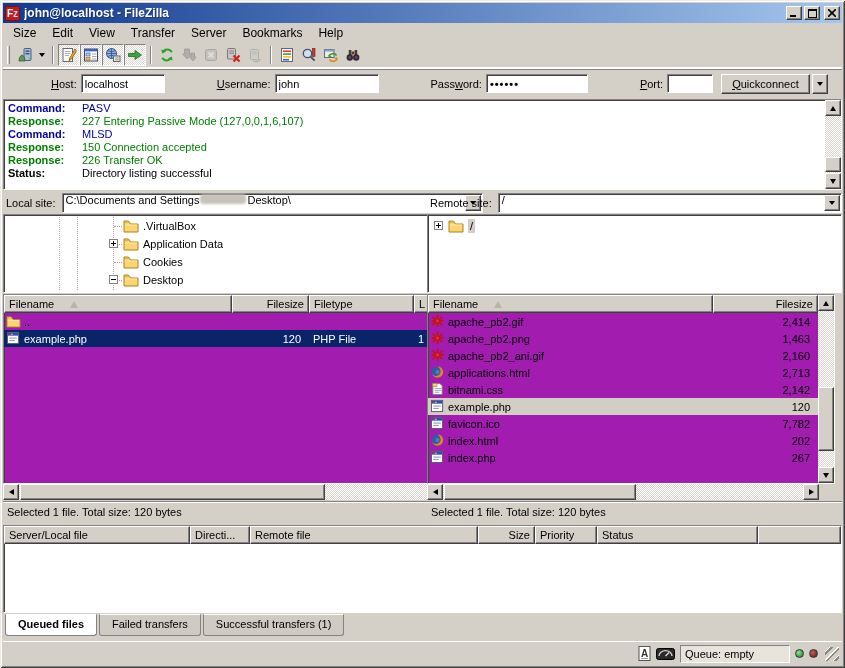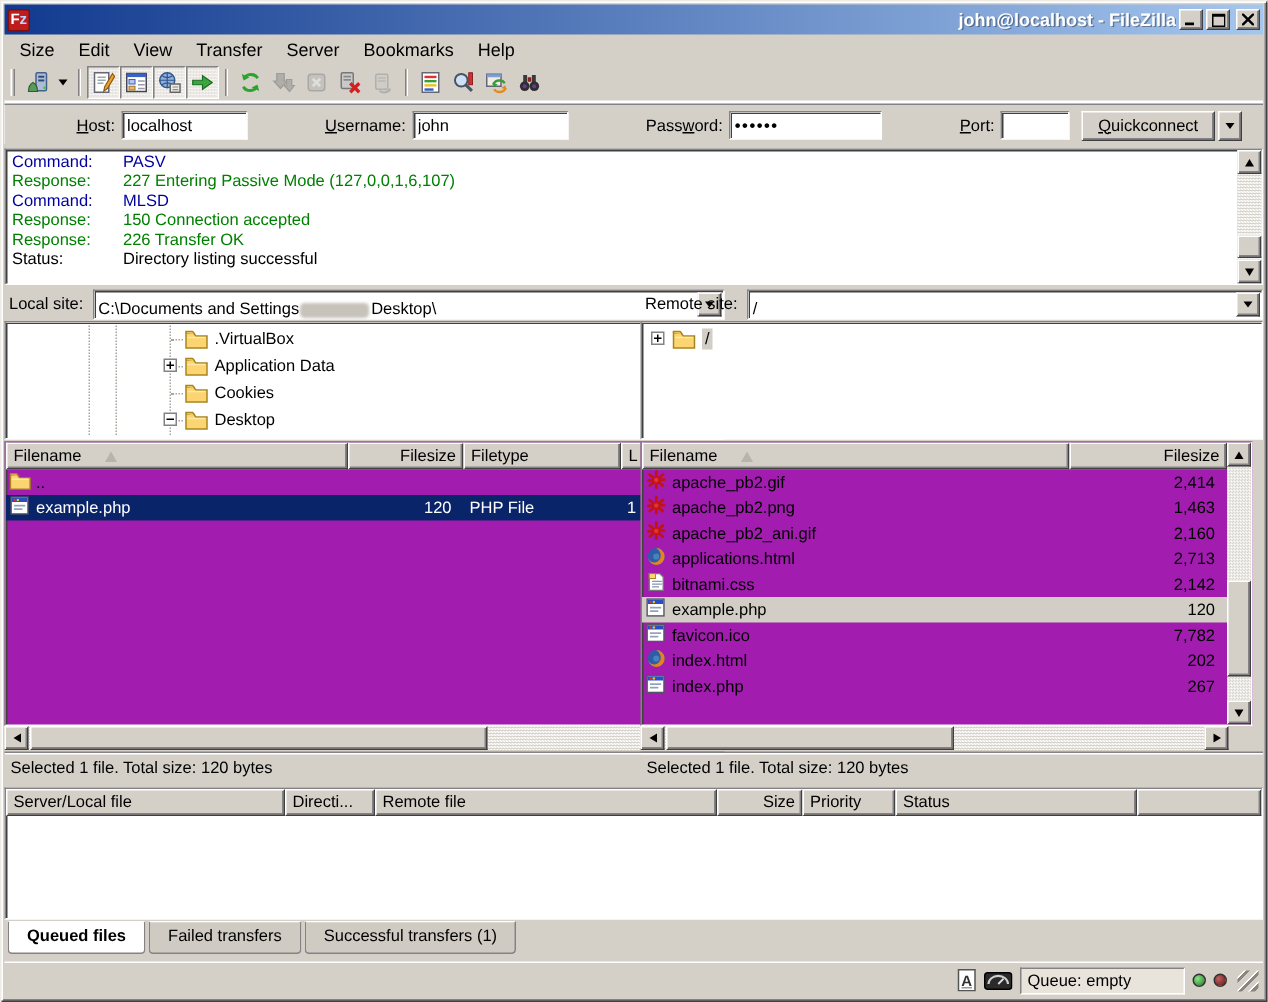--- a/index.html
+++ b/index.html
@@ -11,21 +11,21 @@
     font-size:11px; color:#000;
   }
   
   .titlebar{ position:absolute; left:3px; top:3px; right:3px; height:20px;
     background:linear-gradient(to right,#11398e,#a5c6ee);
     display:flex; align-items:center; padding:0 2px; }
   .fz-logo{ width:15px; height:15px; background:#bf1d1d; border:1px solid #7d0f0f; border-radius:2px;
     color:#fff; font-weight:bold; font-size:10px; line-height:13px; text-align:center; margin-right:4px; }
   .fz-logo i{ font-style:normal; color:#b8d4ff; }
   .title-text{ color:#fff; font-weight:bold; font-size:12px; letter-spacing:0; flex:1;
-    text-shadow:1px 1px 0 rgba(0,0,0,.35); white-space:nowrap; overflow:hidden;text-align:right;}
+    text-shadow:1px 1px 0 rgba(0,0,0,.35); white-space:nowrap; overflow:hidden;}
   .winbtn{ width:16px; height:14px; background:#d4d0c8; margin-left:2px;
     border:1px solid; border-color:#fff #404040 #404040 #fff; box-shadow:inset -1px -1px 0 #848284;
     display:flex; align-items:center; justify-content:center; }
   .winbtn svg{ display:block; }
   
   .menubar{ position:absolute; left:3px; top:23px; right:3px; height:20px; display:flex; align-items:center; padding-left:2px;}
   .menu-item{ padding:2px 8px; font-size:12px; }
   
   .toolbar{ position:absolute; left:3px; top:43px; right:3px; height:25px; display:flex; align-items:center;
     border-bottom:1px solid #fff; padding-left:2px;}
@@ -44,41 +44,41 @@
   .tbox{ height:19px; background:#fff; border:1px solid; border-color:#848284 #fff #fff #848284;
     box-shadow:inset 1px 1px 0 #404040; font-size:11px; padding:0 3px; }
   .qc-btn{ height:20px; padding:0 10px; background:#d4d0c8; border:1px solid; border-color:#fff #404040 #404040 #fff;
     box-shadow:inset -1px -1px 0 #848284; font-size:11px; margin-left:8px;}
   .qc-drop{ width:16px; height:20px; background:#d4d0c8; border:1px solid; border-color:#fff #404040 #404040 #fff;
     box-shadow:inset -1px -1px 0 #848284; margin-left:2px; display:flex; align-items:center; justify-content:center;}
   
   .log{ position:absolute; left:3px; top:99px; right:3px; height:91px; background:#fff;
     border:1px solid; border-color:#848284 #fff #fff #848284; box-shadow:inset 1px 1px 0 #404040; overflow:hidden;}
   .log-line{ display:flex; height:13px; line-height:13px; padding-left:4px; white-space:nowrap;}
-  .log-line .lab{ width:74px; flex:none;}
+  .log-line .lab{ width:74px; flex:none;font-weight:bold;}
   .log-inner{ padding-top:2px;}
   .c-command{ color:#0000a0; } .c-response{ color:#008000; } .c-status{ color:#000; }
   
   .sb-btn{ position:absolute; background:#d4d0c8; border:1px solid; border-color:#fff #404040 #404040 #fff;
     box-shadow:inset -1px -1px 0 #848284; display:flex; align-items:center; justify-content:center;}
   .sb-thumb{ position:absolute; background:#d4d0c8; border:1px solid; border-color:#fff #404040 #404040 #fff;
     box-shadow:inset -1px -1px 0 #848284;}
   .sb-track{ position:absolute; background:repeating-conic-gradient(#fff 0% 25%, #d8d4cc 0% 50%); background-size:2px 2px;}
   .tri-up{ width:0;height:0;border-left:3px solid transparent;border-right:3px solid transparent;border-bottom:5px solid #000;}
   .tri-down{ width:0;height:0;border-left:3px solid transparent;border-right:3px solid transparent;border-top:5px solid #000;}
   .tri-left{ width:0;height:0;border-top:3px solid transparent;border-bottom:3px solid transparent;border-right:5px solid #000;}
   .tri-right{ width:0;height:0;border-top:3px solid transparent;border-bottom:3px solid transparent;border-left:5px solid #000;}
   
   .pane{ position:absolute; top:192px; height:329px; }
   .pane-local{ left:3px; width:480px; }
   .pane-remote{ left:427px; width:415px; }
   .sitebar{ position:absolute; top:0; left:0; right:0; height:21px; display:flex; align-items:center;}
   .sitebar .slabel{ padding:0 6px 0 3px; flex:none;}
   .combo{ flex:1; height:20px; background:#fff; border:1px solid; border-color:#848284 #fff #fff #848284;
-    box-shadow:inset 1px 1px 0 #404040; display:flex; align-items:flex-end; padding-left:3px; position:relative;}
+    box-shadow:inset 1px 1px 0 #404040; display:flex; align-items:flex-start; padding-left:3px; position:relative;}
   .combo .cbtn{ position:absolute; right:1px; top:1px; bottom:1px; width:16px; background:#d4d0c8;
     border:1px solid; border-color:#fff #404040 #404040 #fff; box-shadow:inset -1px -1px 0 #848284;
     display:flex; align-items:center; justify-content:center;}
   .redact{ display:inline-block; width:46px; height:10px; background:#c7c3bb; border-radius:3px; margin:0 1px; filter:blur(1px);}
   .treebox{ position:absolute; left:0; right:0; top:22px; height:79px; background:#fff;
     border:1px solid; border-color:#848284 #fff #fff #848284; box-shadow:inset 1px 1px 0 #404040; overflow:hidden;}
   .tree-rows{ position:absolute; inset:2px; }
   .guide{ position:absolute; top:0; bottom:0; border-left:1px dotted #a8a49c; }
   .tree-row{ position:relative; height:18px; }
   .tree-row .conn{ position:absolute; border-top:1px dotted #a8a49c; top:9px; }

